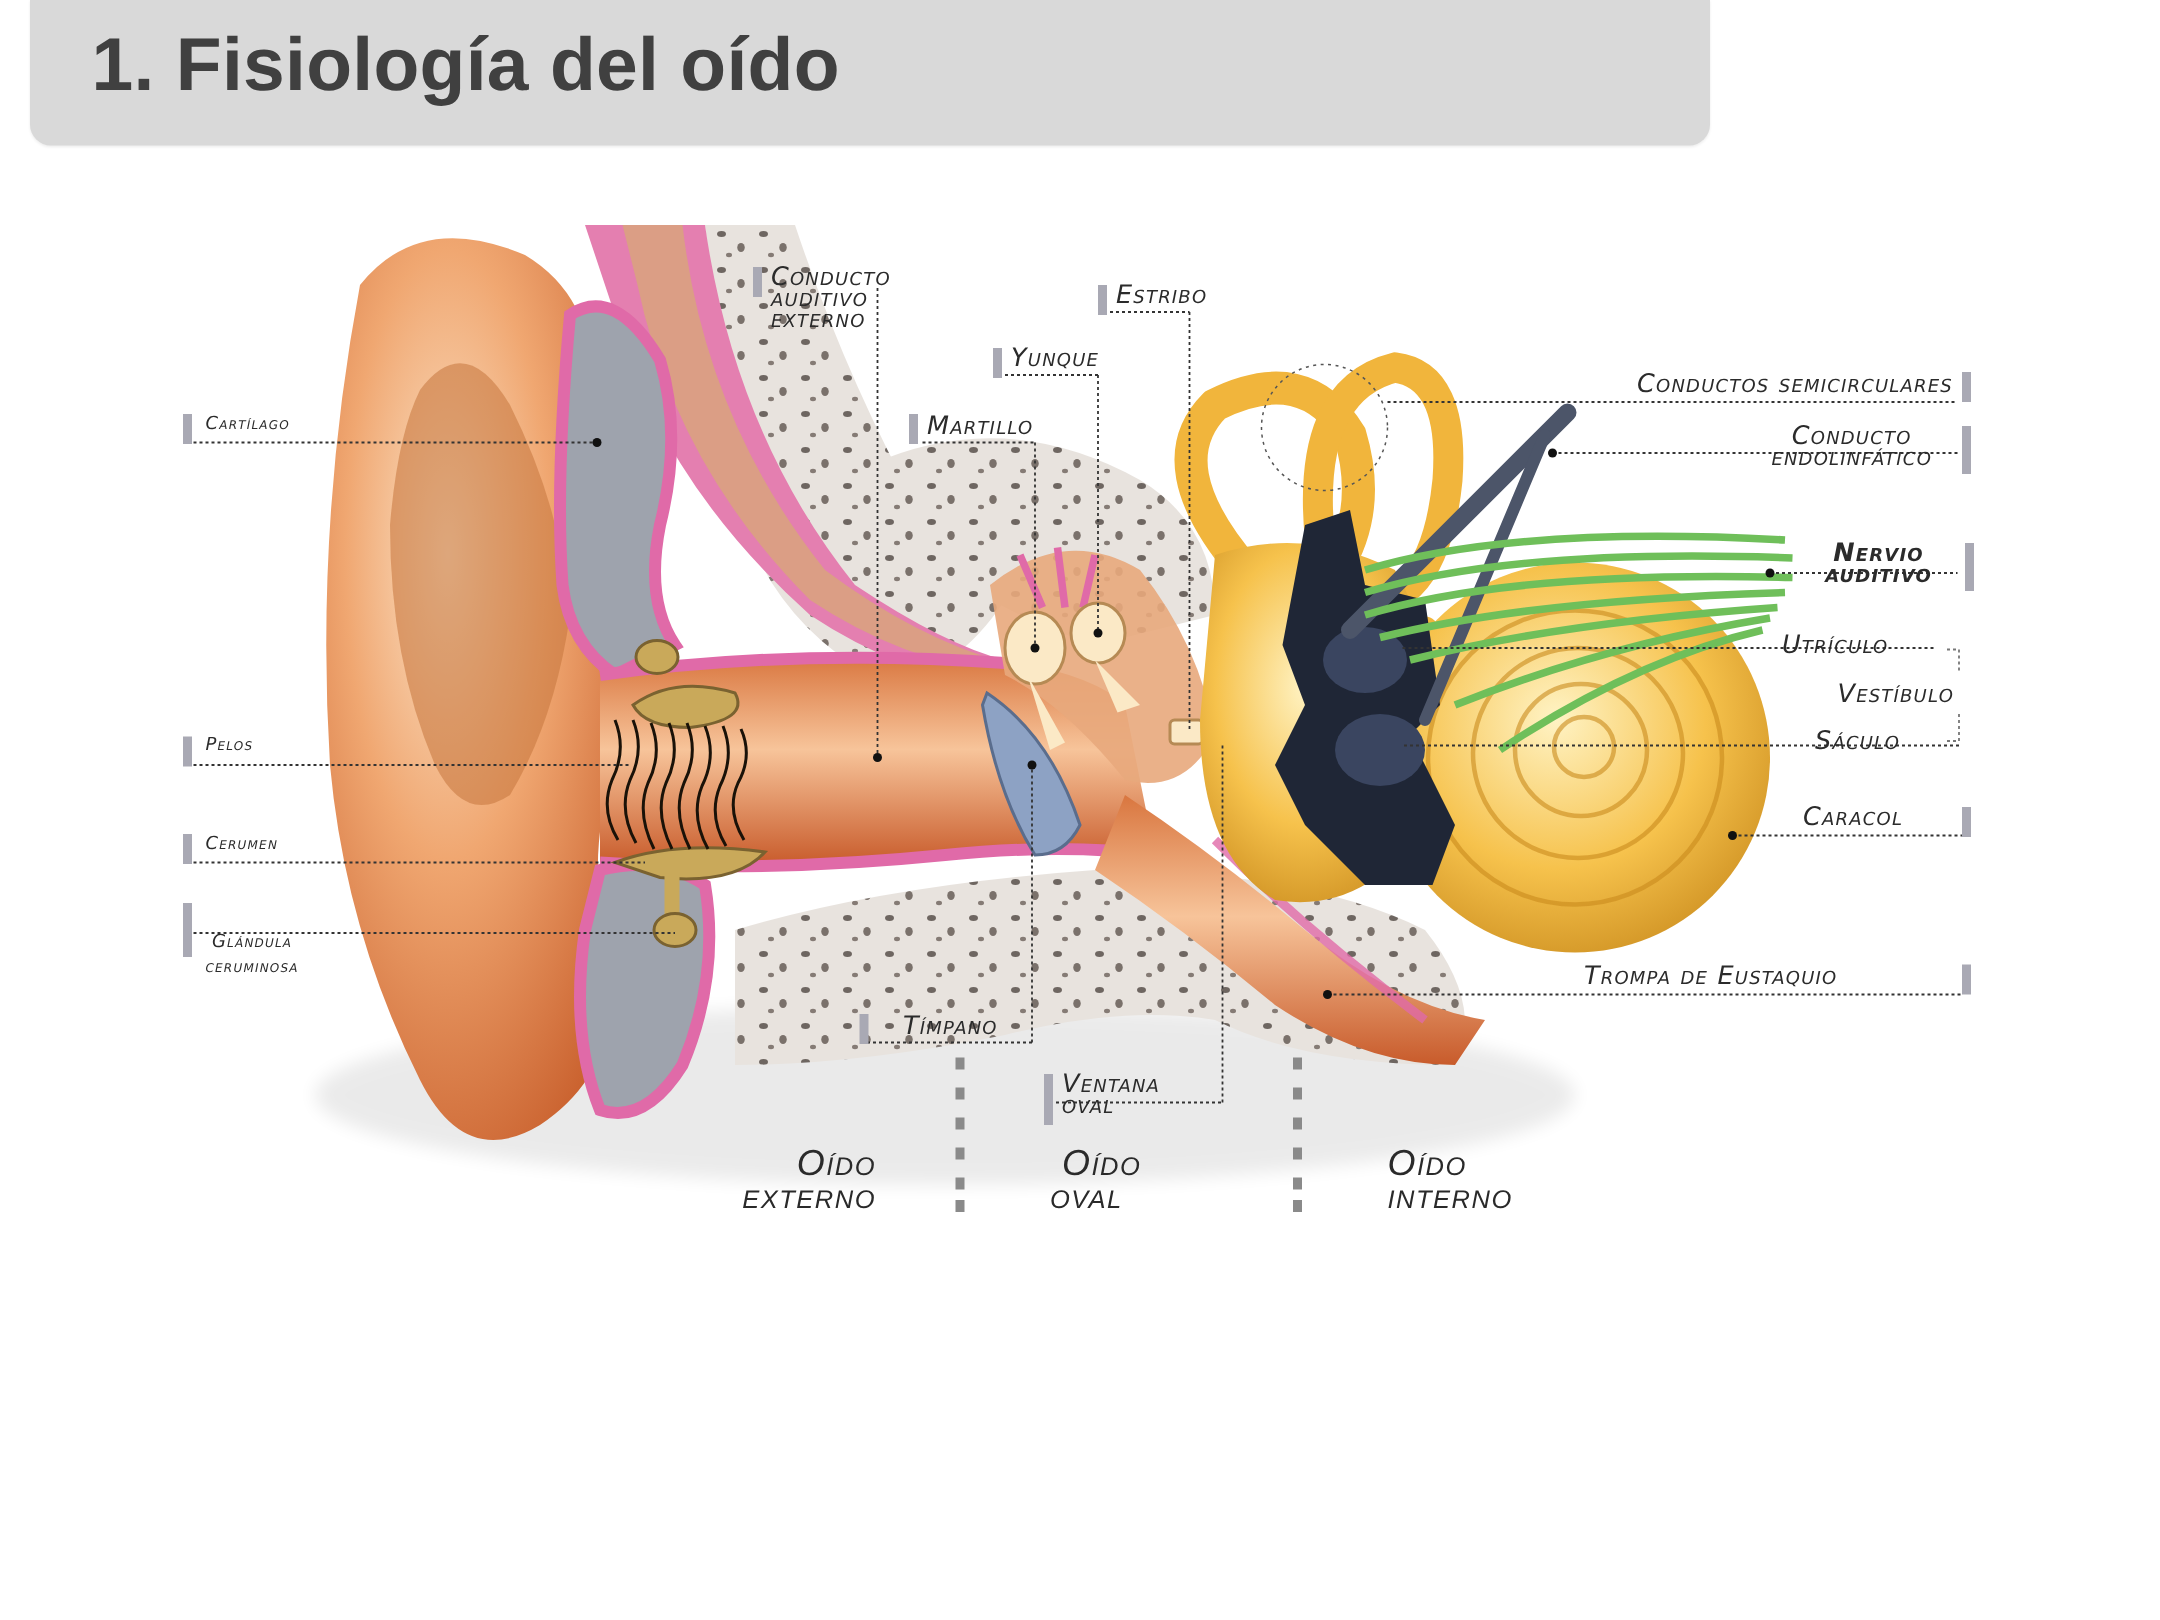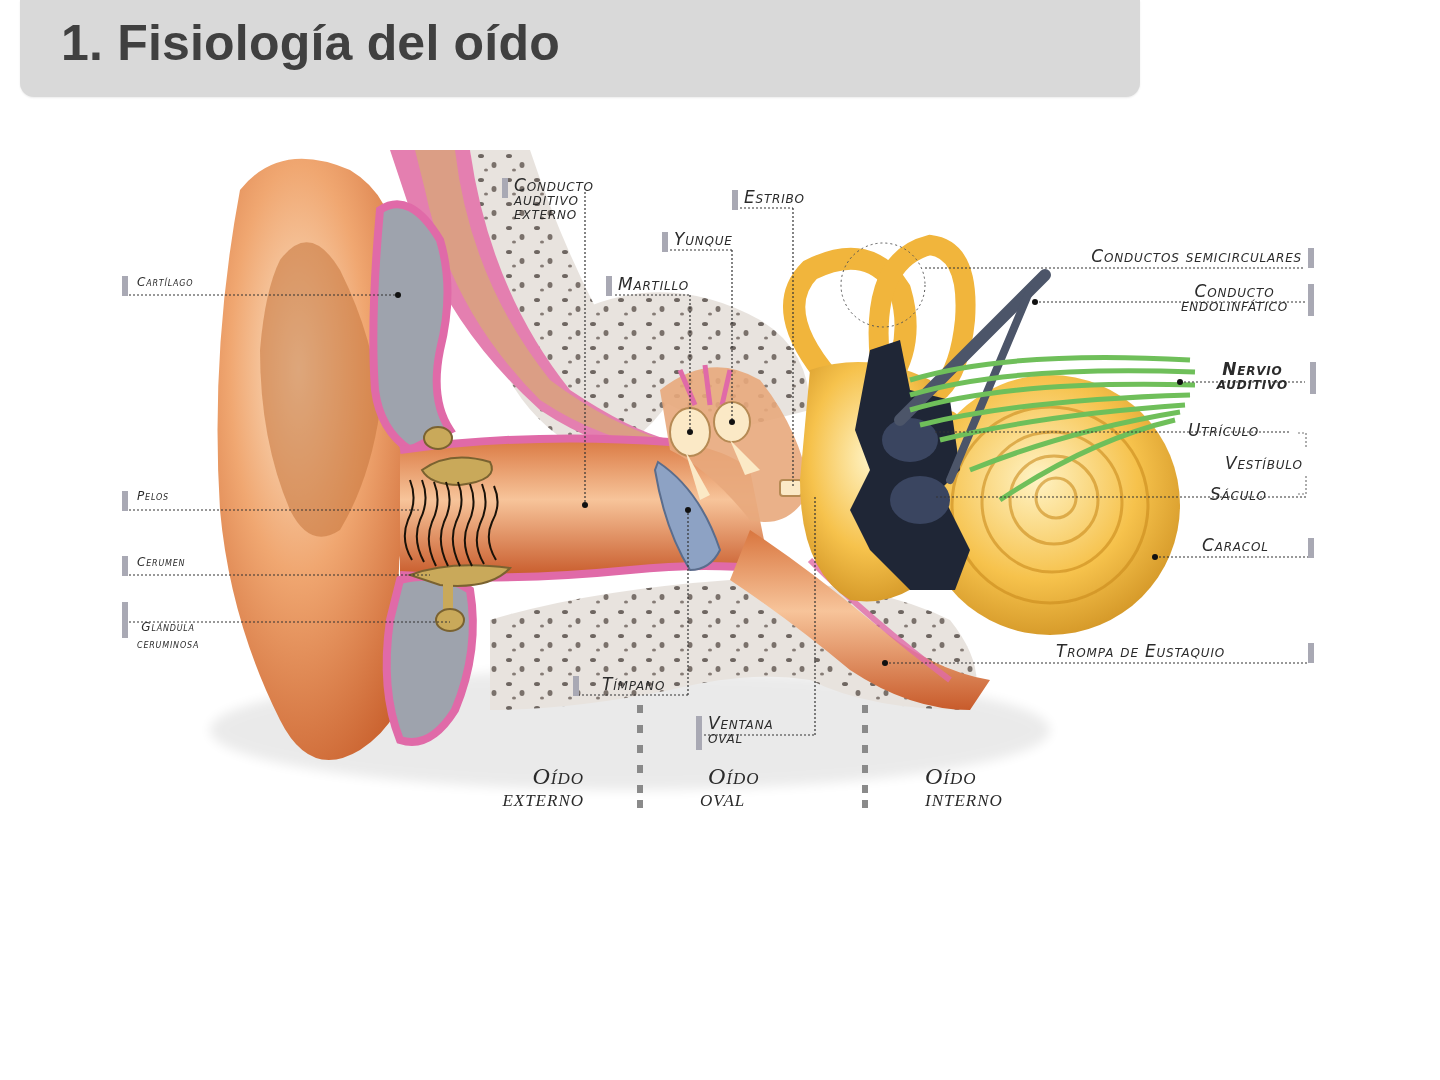--- a/index.html
+++ b/index.html
@@ -25,21 +25,21 @@
       font-variant: small-caps; color: #2b2b2b; font-size: 12px; line-height: 17px;
       letter-spacing: 0.8px; white-space: nowrap;
     }
     .lbl .line { display: block; }
     .lbl.sm { font-size: 17px; line-height: 14px; }
     .lbl.right { text-align: center; }
     .tick {
       position: absolute; width: 6px; background: #a9a9b4;
     }
     .region {
-      position: absolute; font-family: Liberation Serif, serif; font-style: italic;
+      position: absolute; font-family: Liberation Sans, sans-serif; font-style: italic;
       font-variant: small-caps; font-size: 24px; line-height: 22px; color: #2a2a2a;
       letter-spacing: 1px;
     }
   </style>
 </head>
 <body>
 
 <div class="title-bar">
   <div class="title-text">1. Fisiología del oído</div>
 </div>

